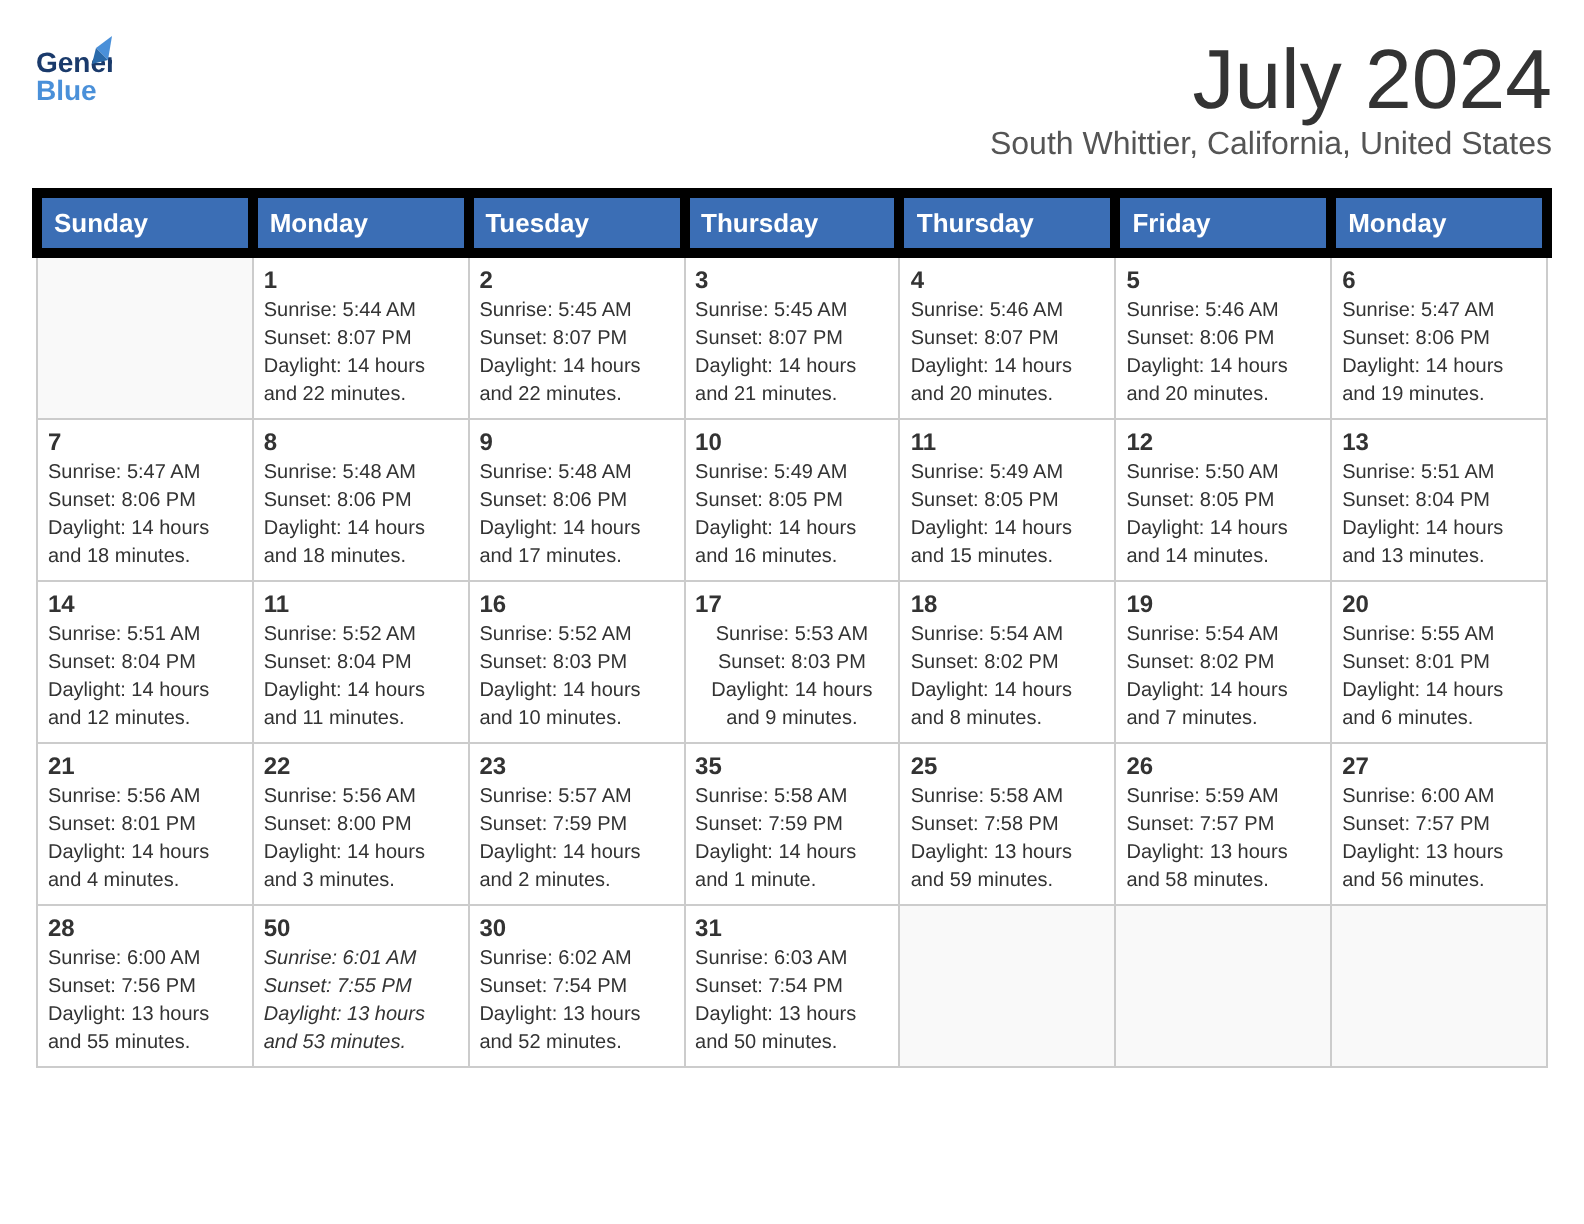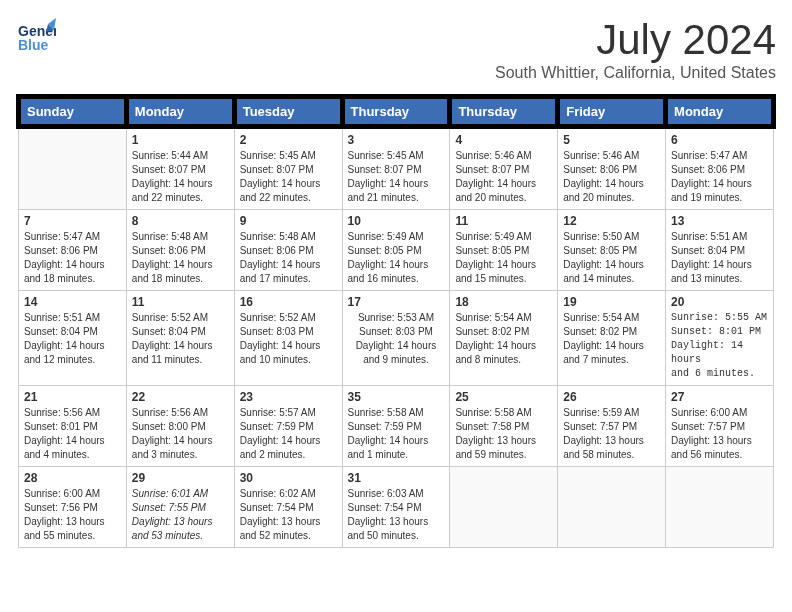--- a/index.html
+++ b/index.html
@@ -242,21 +242,21 @@
         </td>
         <td>
           <span class="day-num">19</span>
           <div class="day-info" style="white-space: pre-line;">Sunrise: 5:54 AM
 Sunset: 8:02 PM
 Daylight: 14 hours
 and 7 minutes.</div>
         </td>
         <td>
           <span class="day-num">20</span>
-          <div class="day-info" style="white-space: pre-line; font-family: Liberation Mono, monospace;">Sunrise: 5:55 AM
+          <div class="day-info" style="white-space: pre-line;">Sunrise: 5:55 AM
 Sunset: 8:01 PM
 Daylight: 14 hours
 and 6 minutes.</div>
         </td>
       </tr>
       <tr>
         <td>
           <span class="day-num">21</span>
           <div class="day-info" style="white-space: pre-line;">Sunrise: 5:56 AM
 Sunset: 8:01 PM
@@ -308,21 +308,21 @@
       </tr>
       <tr>
         <td>
           <span class="day-num">28</span>
           <div class="day-info" style="white-space: pre-line;">Sunrise: 6:00 AM
 Sunset: 7:56 PM
 Daylight: 13 hours
 and 55 minutes.</div>
         </td>
         <td>
-          <span class="day-num">29</span>
+          <span class="day-num">50</span>
           <div class="day-info" style="white-space: pre-line; font-style: italic;">Sunrise: 6:01 AM
 Sunset: 7:55 PM
 Daylight: 13 hours
 and 53 minutes.</div>
         </td>
         <td>
           <span class="day-num">30</span>
           <div class="day-info" style="white-space: pre-line;">Sunrise: 6:02 AM
 Sunset: 7:54 PM
 Daylight: 13 hours

